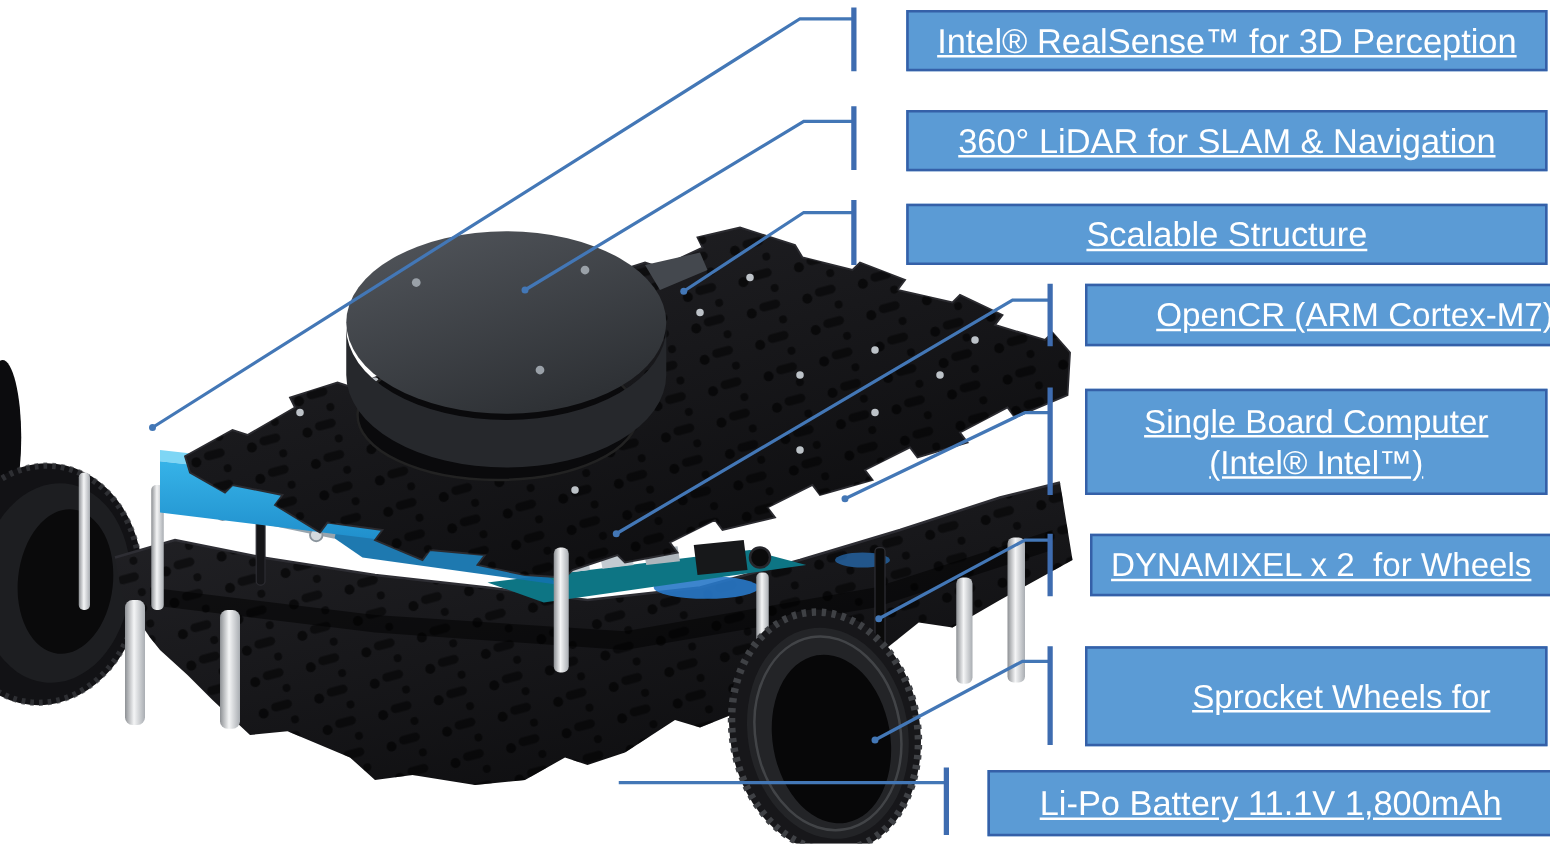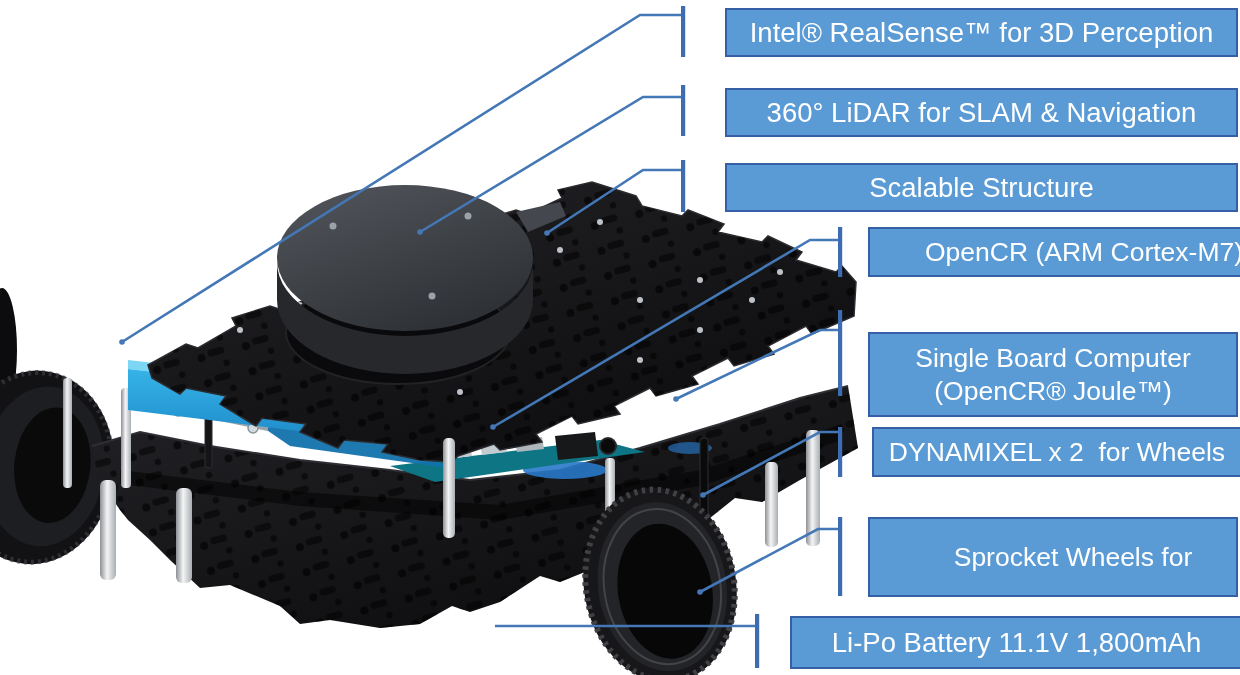--- a/index.html
+++ b/index.html
@@ -8,28 +8,28 @@
     position:relative;width:1240px;height:675px;background:#ffffff;
     font-family:"Liberation Sans",sans-serif;overflow:hidden;
   }
   .robot-svg{position:absolute;left:0;top:0;width:1240px;height:675px;}
   .lbl{
     position:absolute;box-sizing:border-box;
     background:#5B9BD5;border:2px solid #3560A8;color:#fff;
     display:flex;flex-direction:column;align-items:center;justify-content:center;
     text-align:center;line-height:1.22;
   }
-  .lbl span{white-space:pre;display:block;}
+  .lbl span{white-space:pre;display:block;text-decoration:underline;}
   .f1{font-size:27.5px;}
   .f2{font-size:26.5px;}
   .lbl-1{left:725px;top:8px;width:513px;height:49px;}
   .lbl-2{left:725px;top:88px;width:513px;height:49px;}
   .lbl-3{left:725px;top:163px;width:513px;height:49px;}
   .lbl-4{left:868px;top:227px;width:432px;height:50px;}
-  .lbl-5{left:868px;top:311px;width:370px;height:85px;margin-top:21px;}
+  .lbl-5{left:868px;top:311px;width:370px;height:85px;}
   .lbl-6{left:872px;top:427px;width:370px;height:50px;}
   .lbl-7{left:868px;top:517px;width:370px;height:80px;padding-left:40px;}
   .lbl-8{left:790px;top:616px;width:453px;height:53px;}
 </style>
 </head>
 <body>
 
 <div class="stage">
 
   <svg class="robot-svg" viewBox="0 0 1240 675" aria-hidden="true">
@@ -205,21 +205,21 @@
     <span>360° LiDAR for SLAM &amp; Navigation</span>
   </div>
   <div class="lbl lbl-3 f1">
     <span>Scalable Structure</span>
   </div>
   <div class="lbl lbl-4 f2">
     <span>OpenCR (ARM Cortex-M7)</span>
   </div>
   <div class="lbl lbl-5 f2">
     <span>Single Board Computer</span>
-    <span>(OpenCR® Joule™)</span>
+    <span>(Intel® Intel™)</span>
   </div>
   <div class="lbl lbl-6 f2">
     <span>DYNAMIXEL x 2  for Wheels</span>
   </div>
   <div class="lbl lbl-7 f2">
     <span>Sprocket Wheels for</span>
   </div>
   <div class="lbl lbl-8 f1">
     <span>Li-Po Battery 11.1V 1,800mAh</span>
   </div>

